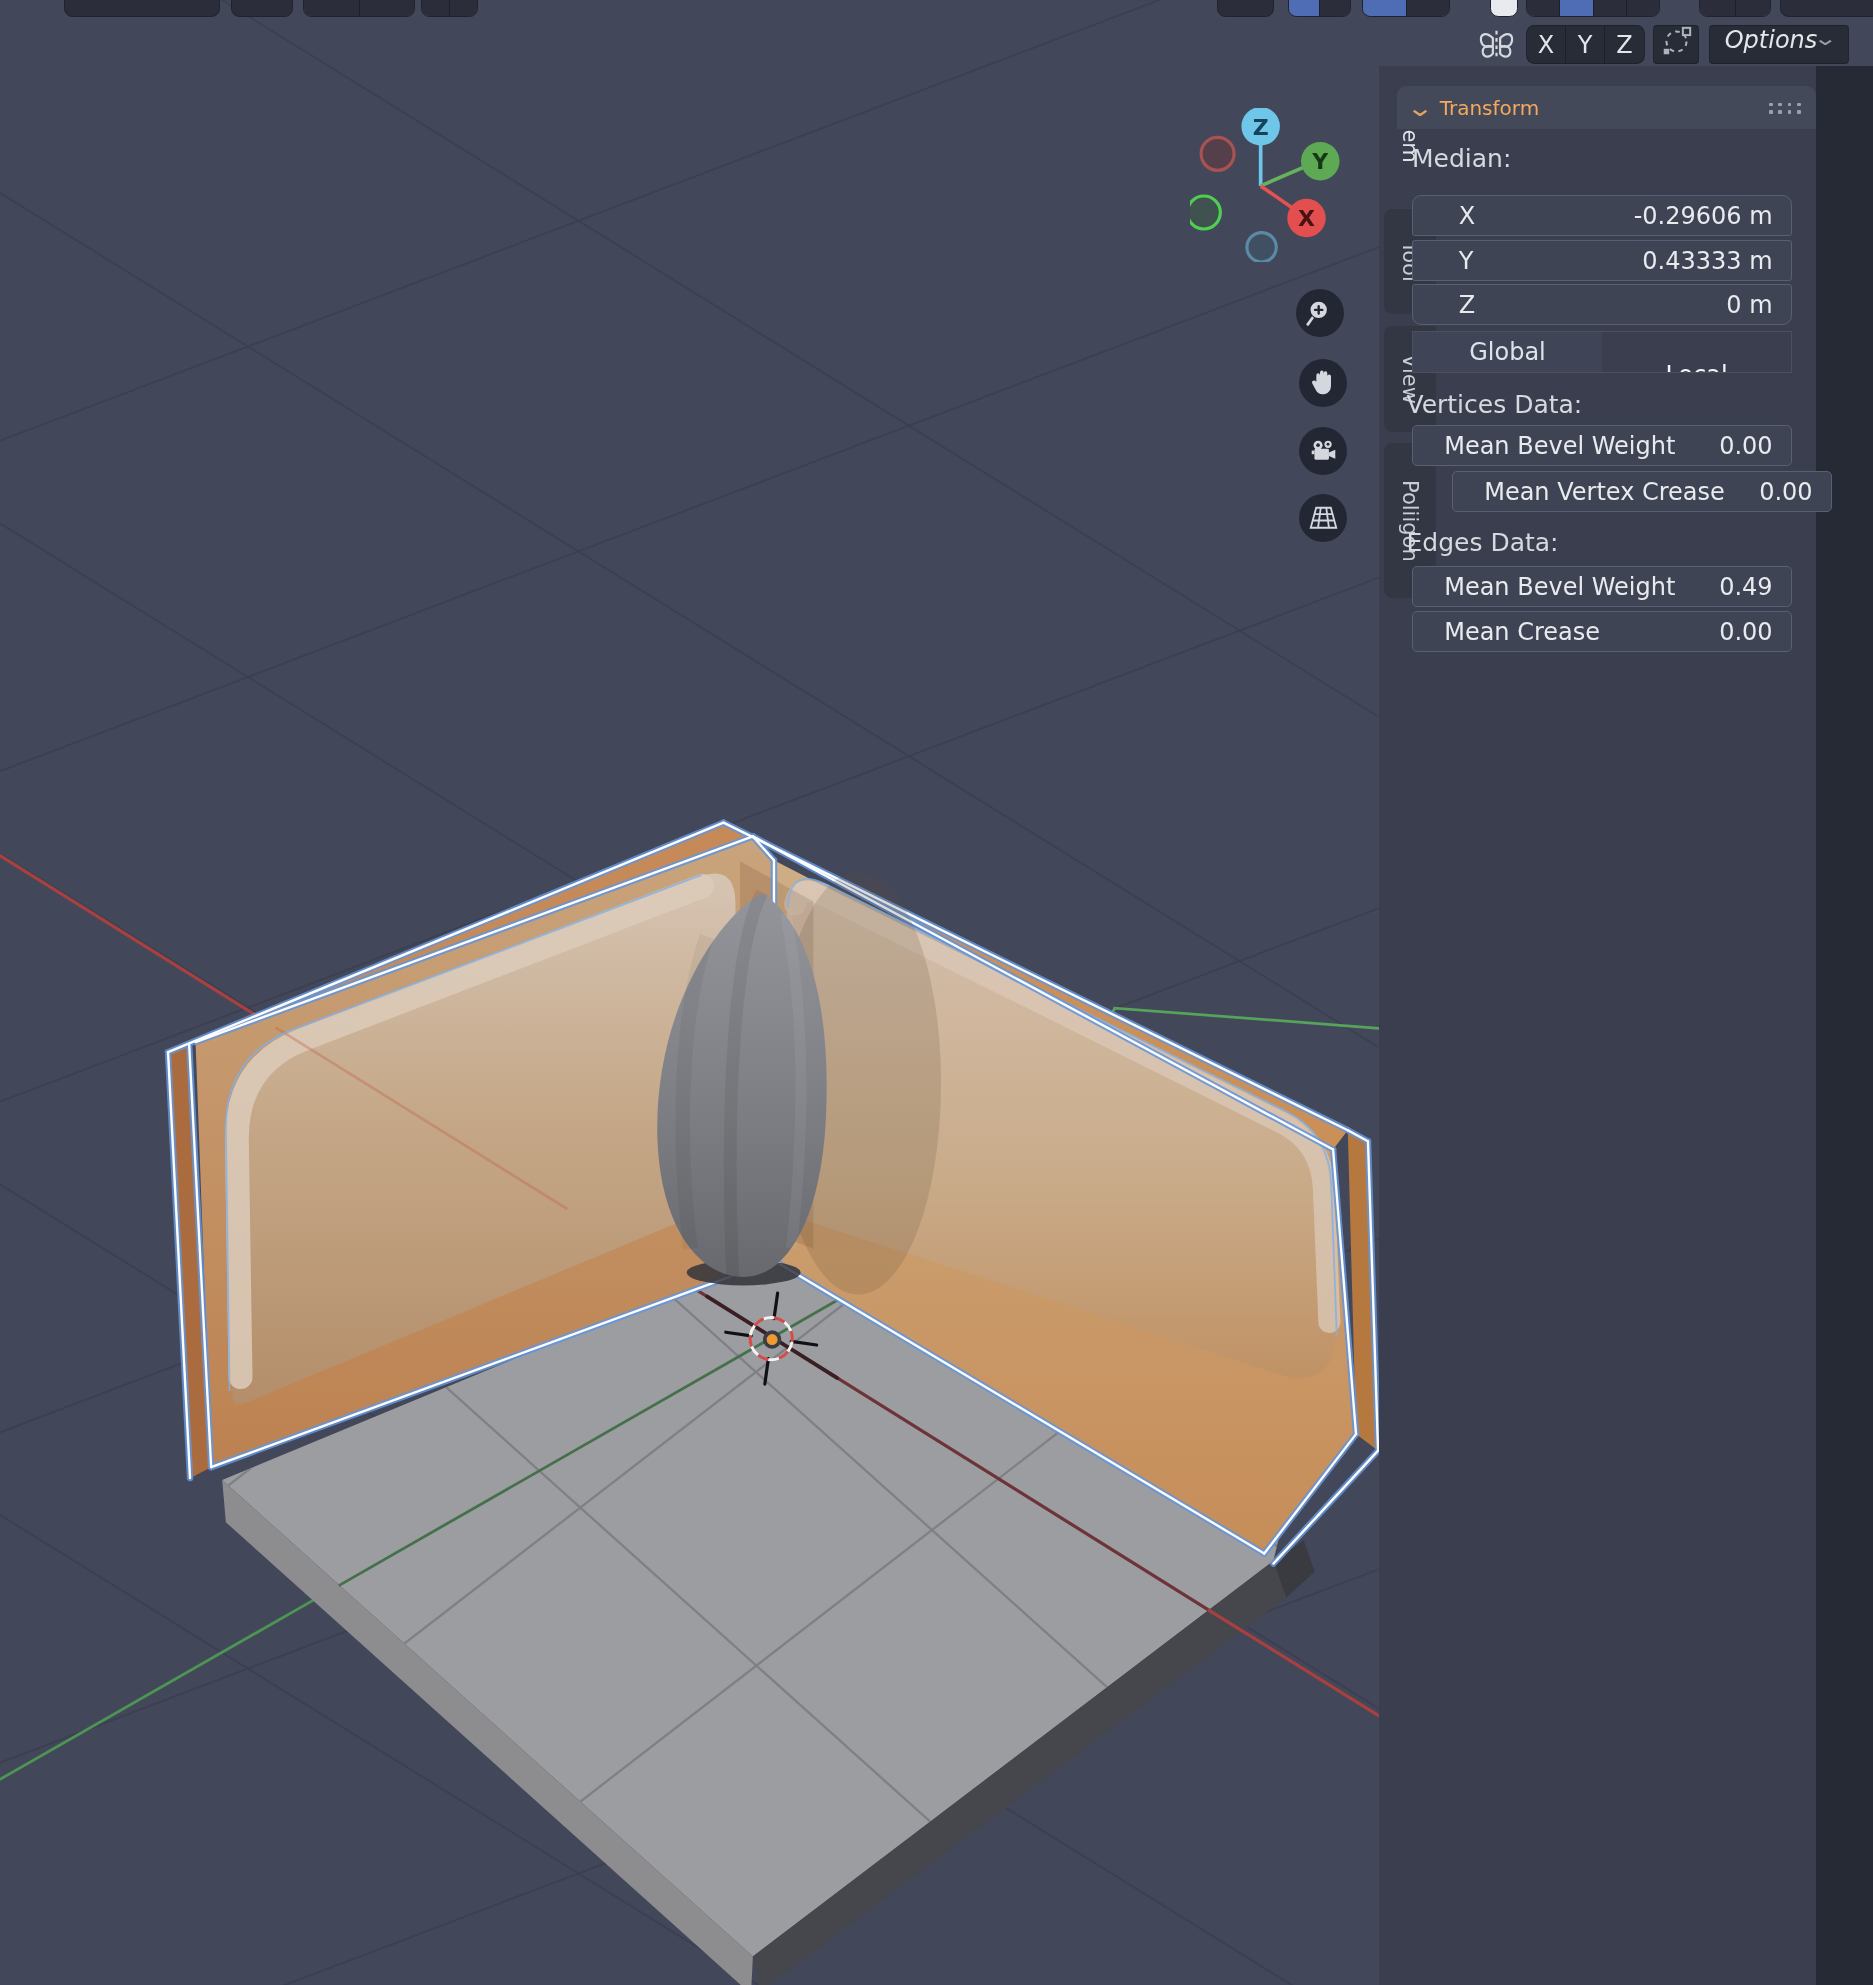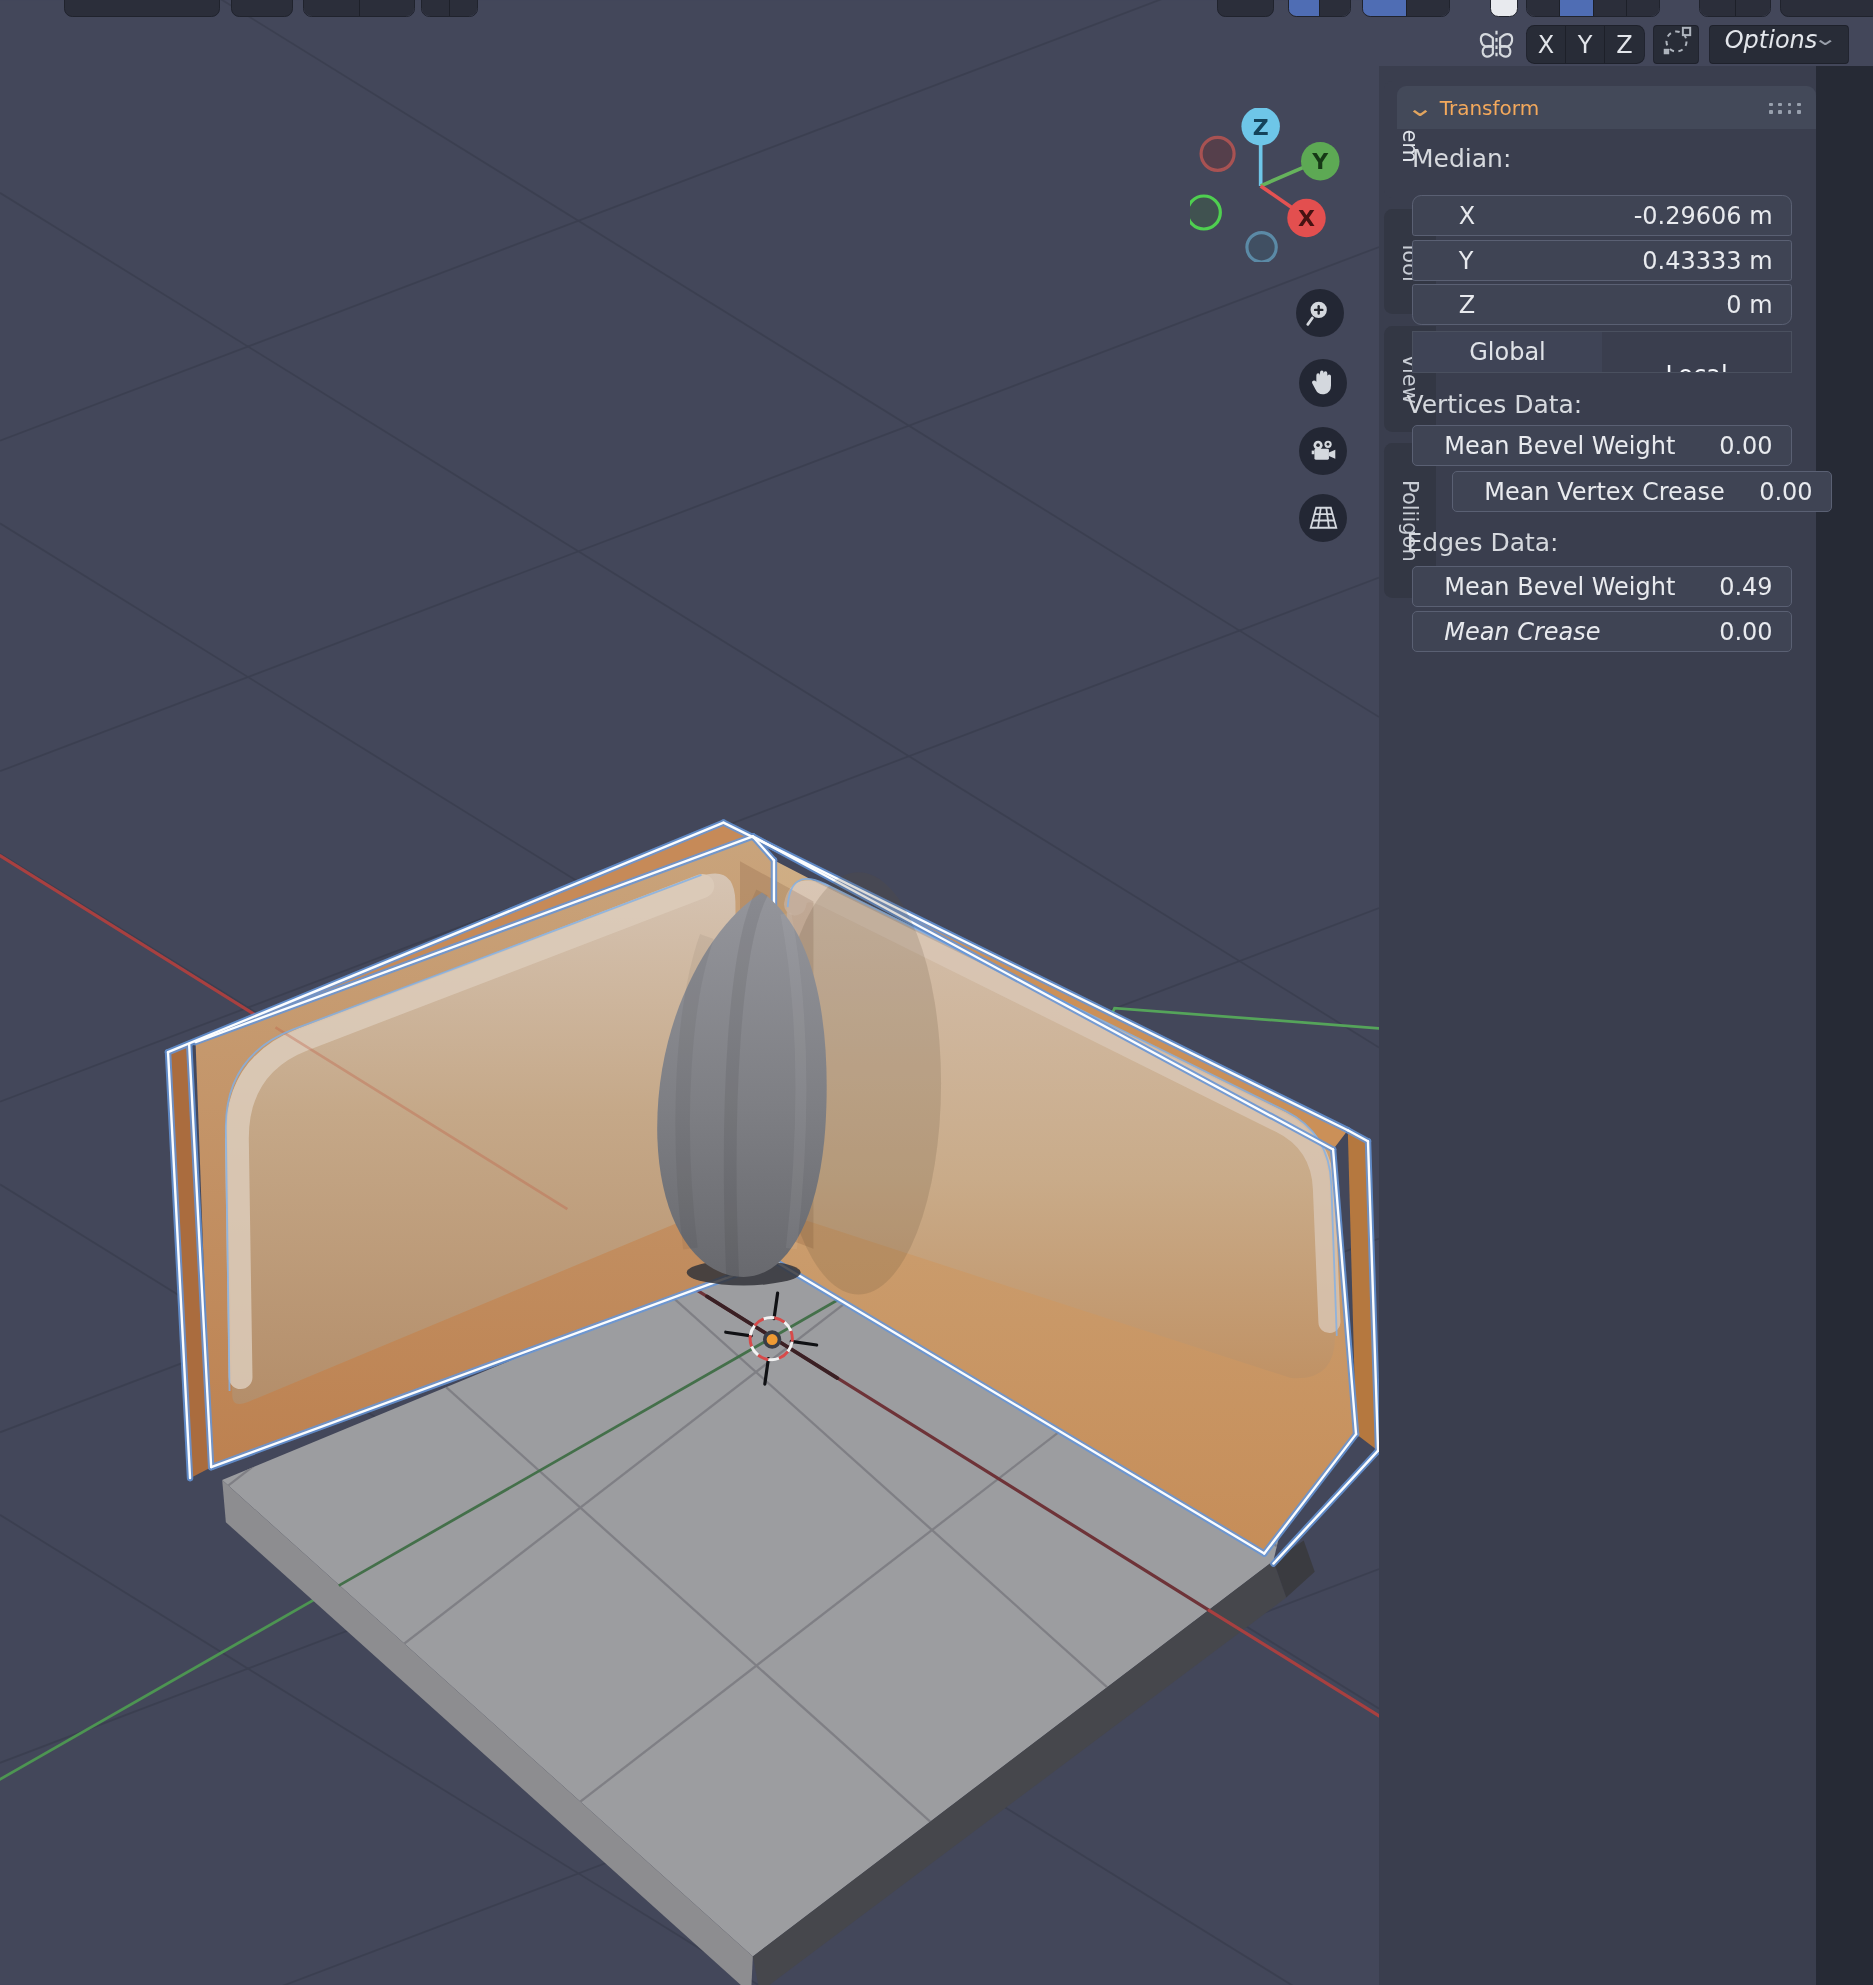--- a/index.html
+++ b/index.html
@@ -405,19 +405,19 @@
       <span class="lbl" style="padding-left:16.5px;">Mean Vertex Crease</span>
       <span>0.00</span>
     </div>
 
     <div class="heading" style="top:462px;left:27.5px;">Edges Data:</div>
     <div class="field" style="top:500px;">
       <span class="lbl" style="padding-left:16.5px;">Mean Bevel Weight</span>
       <span>0.49</span>
     </div>
     <div class="field" style="top:545px;">
-      <span class="lbl" style="padding-left:16.5px;font-style:italic;">Mean Crease</span>
+      <span class="lbl" style="padding-left:16.5px;">Mean Crease</span>
       <span>0.00</span>
     </div>
   </div>
 
 </div>
 
 
 </body></html>

